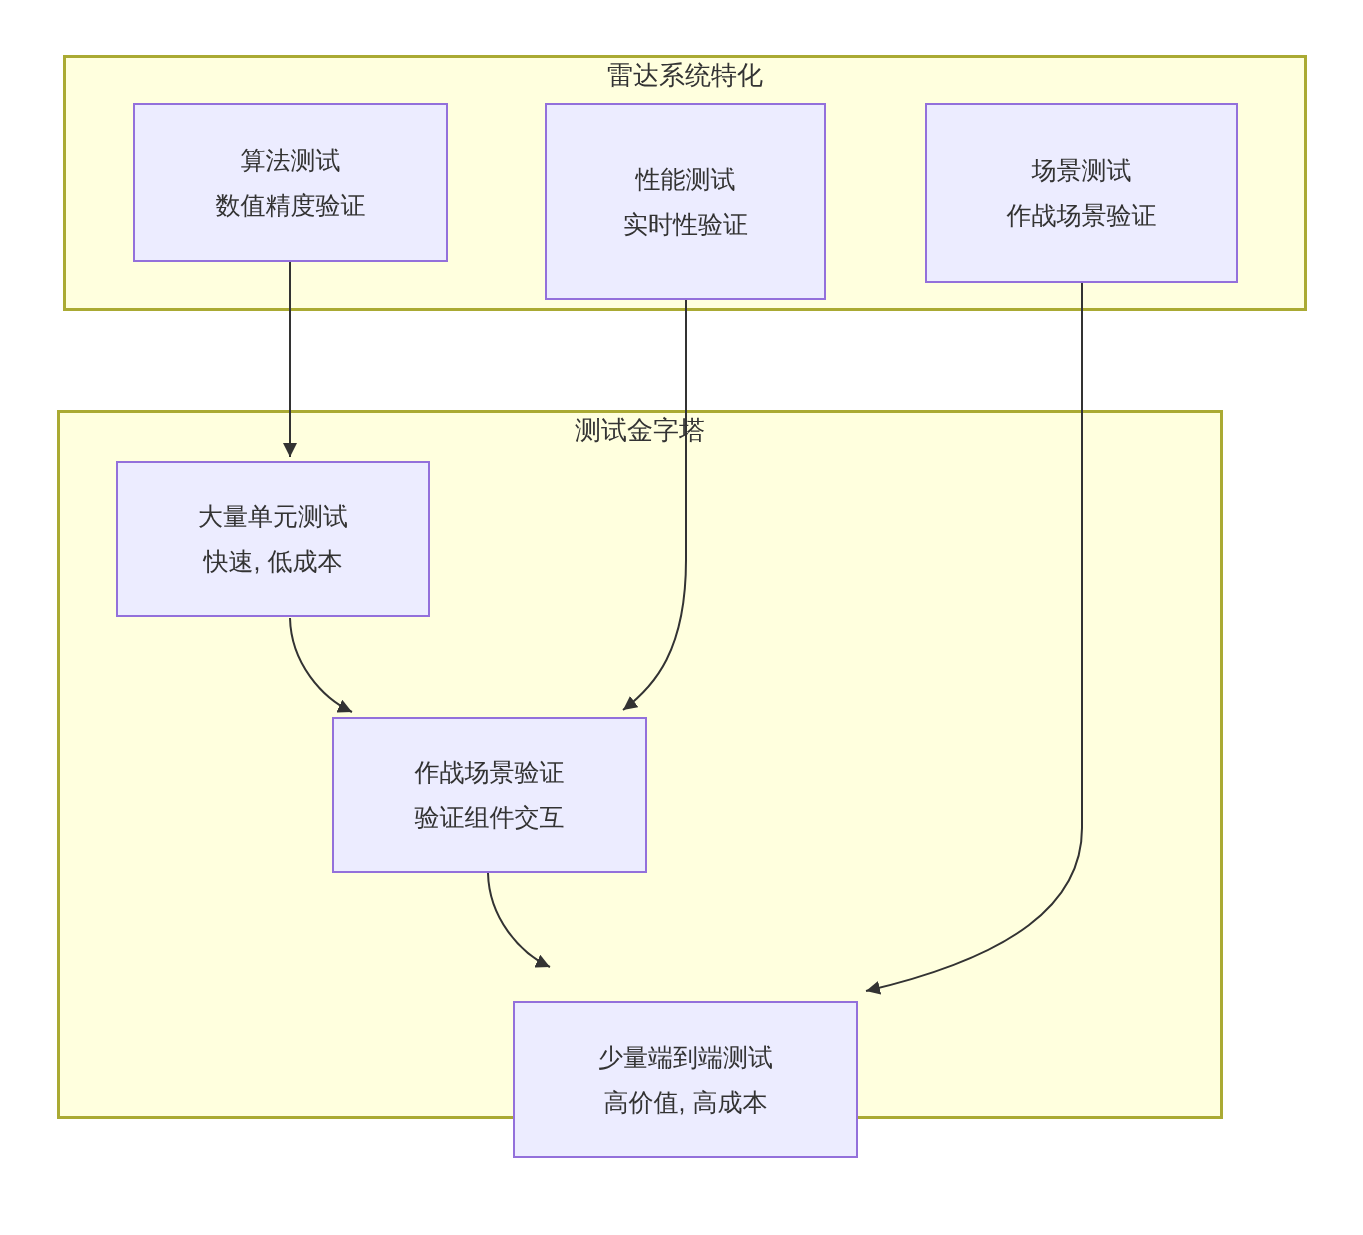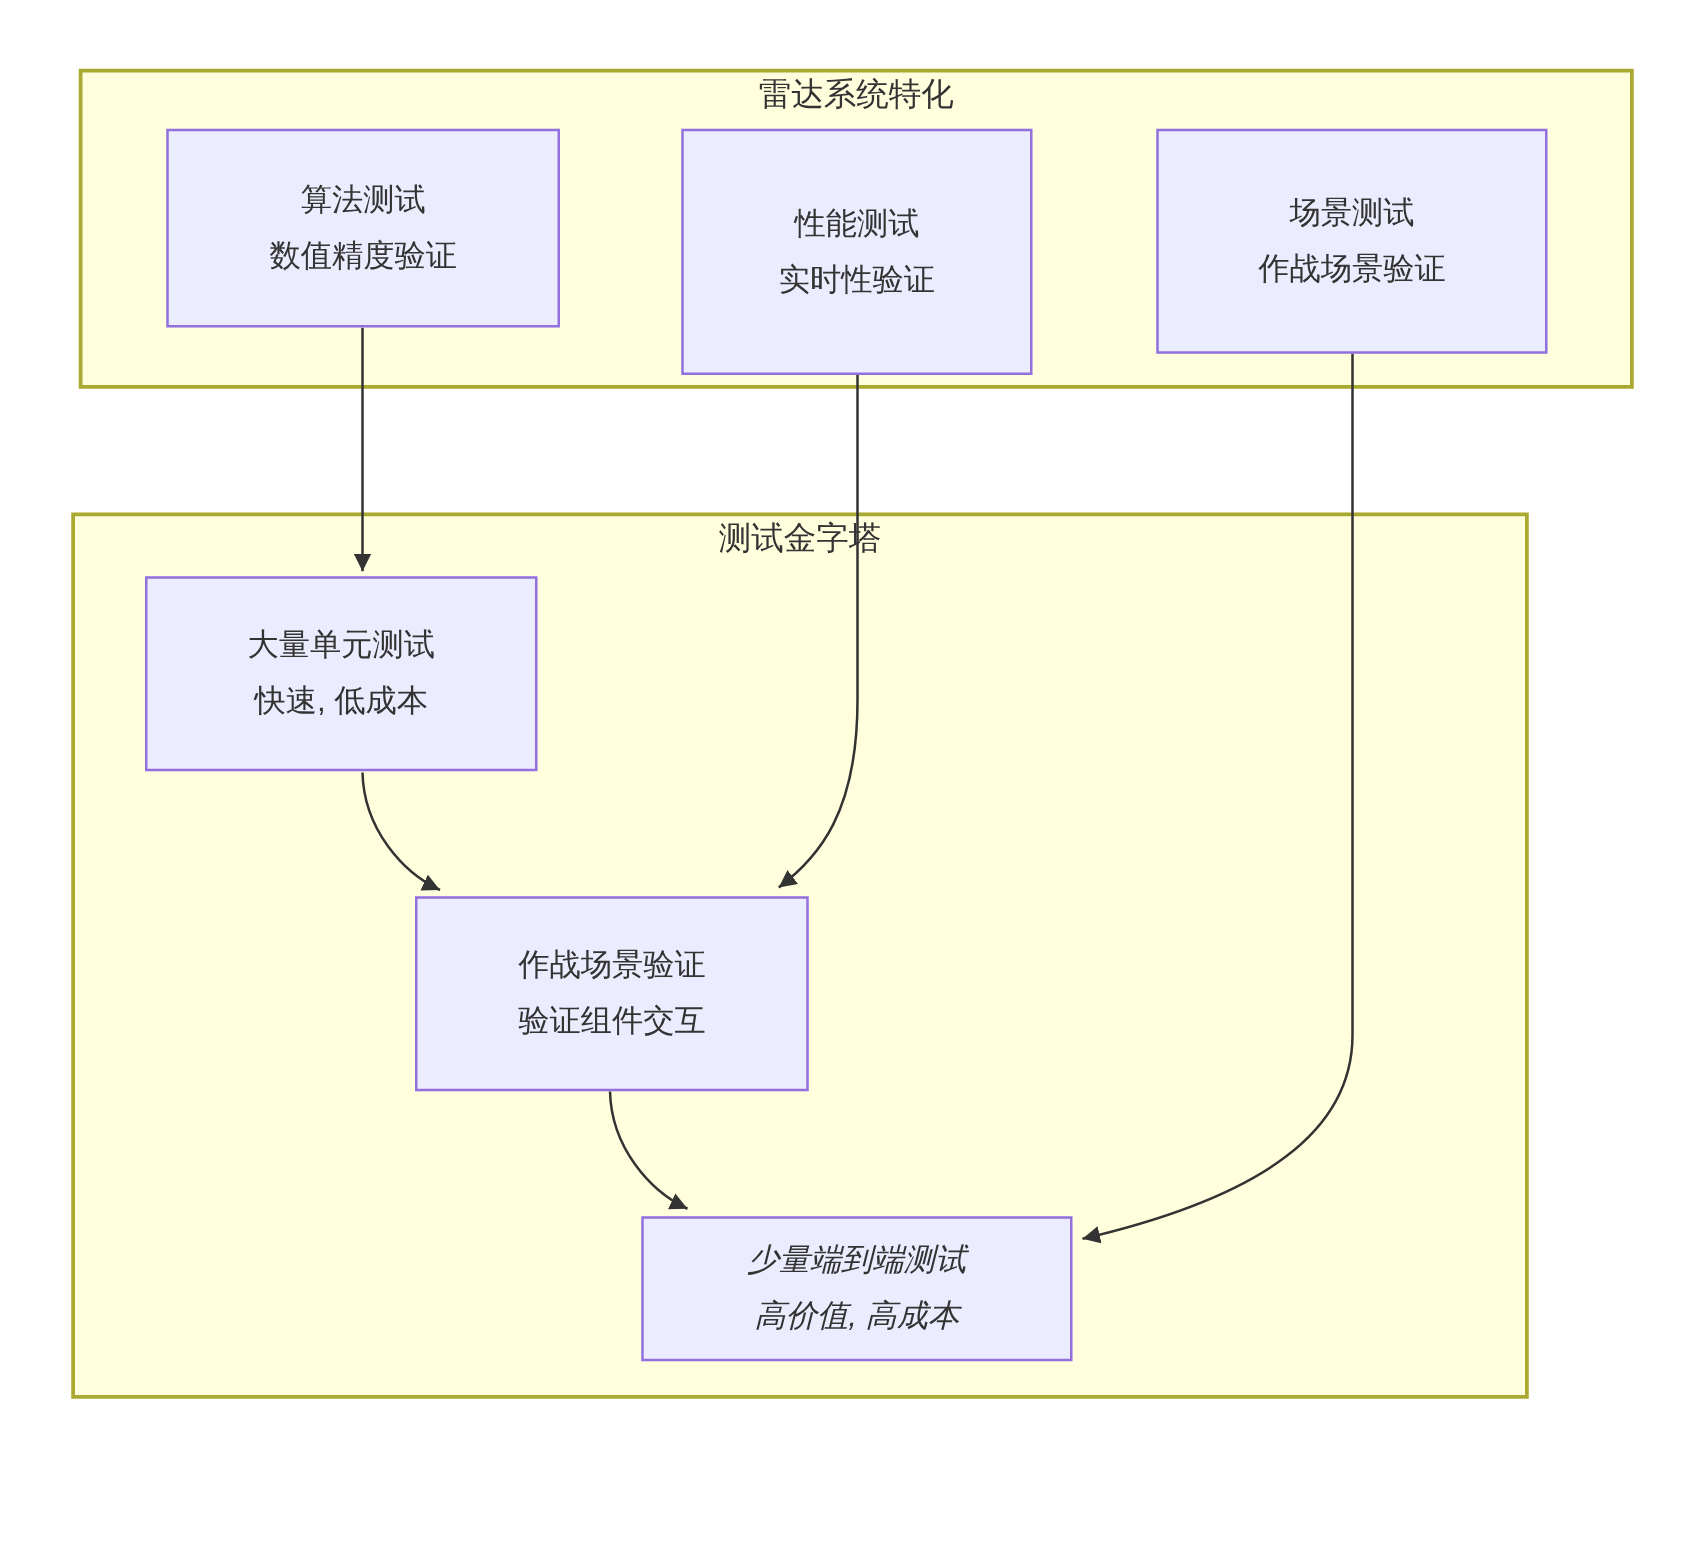--- a/index.html
+++ b/index.html
@@ -102,18 +102,18 @@
   <div class="node" style="left:116px; top:461px; width:314px; height:156px;">
     <div>大量单元测试</div>
     <div>快速, 低成本</div>
   </div>
 
   <div class="node" style="left:332px; top:717px; width:315px; height:156px;">
     <div>作战场景验证</div>
     <div>验证组件交互</div>
   </div>
 
-  <div class="node" style="left:513px; top:973px; width:345px; height:116px;font-style:italic;">
+  <div class="node" style="left:513px; top:1001px; width:345px; height:157px;">
     <div>少量端到端测试</div>
     <div>高价值, 高成本</div>
   </div>
 
 </div>
 
 </body></html>

